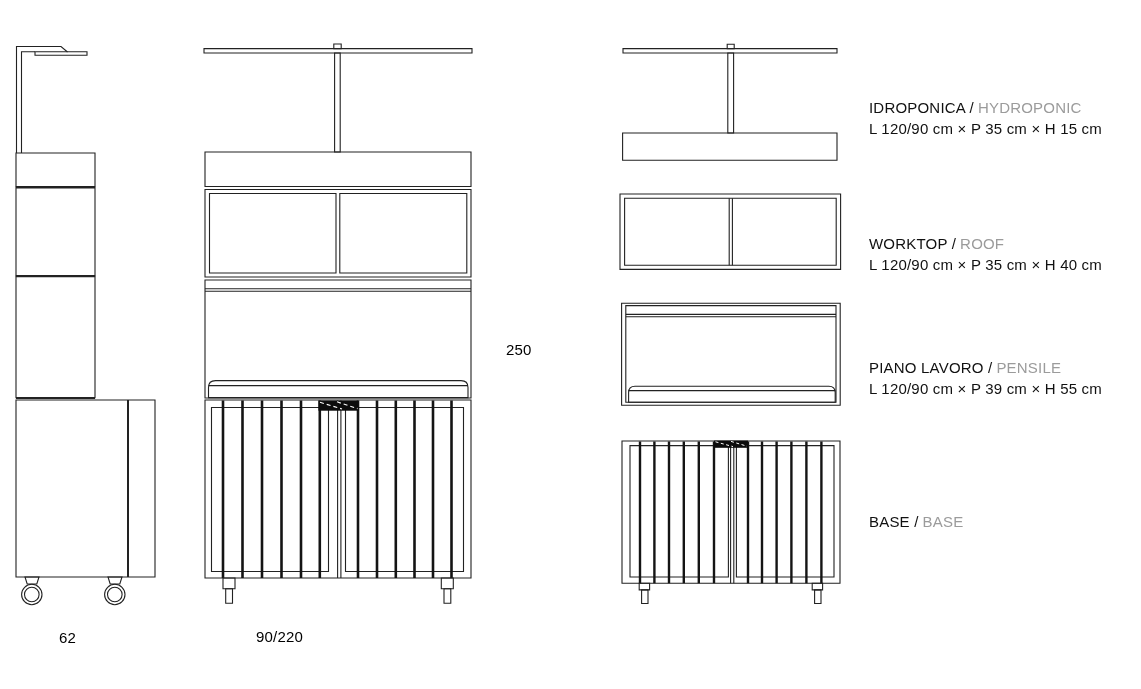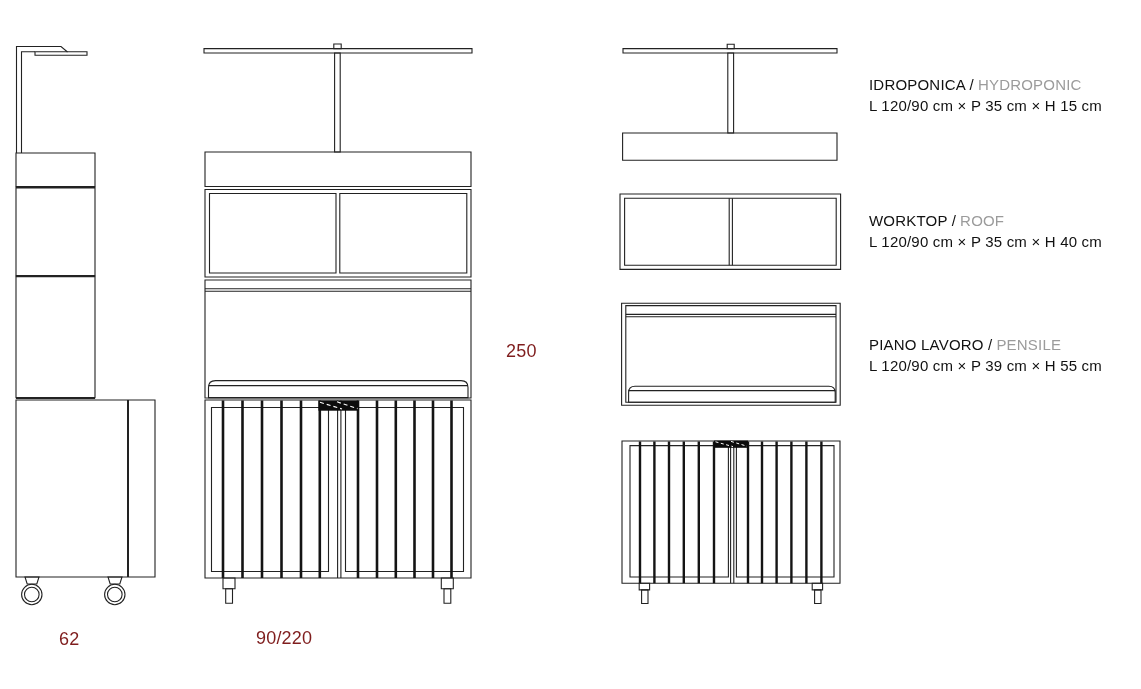--- a/index.html
+++ b/index.html
@@ -8,26 +8,26 @@
     width:1141px;height:689px;
     background:#ffffff;
     font-family:"Liberation Sans", sans-serif;
     overflow:hidden;
   }
   svg.layer{position:absolute;left:0;top:0;width:1141px;height:689px;}
   svg.layer *{vector-effect:non-scaling-stroke;}
   .legend-block{
     position:absolute;left:869px;
     font-size:15px;line-height:21px;
-    color:#111;letter-spacing:.2px;white-space:nowrap;
+    color:#111;letter-spacing:.2px;white-space:nowrap;margin-top:23px;
   }
   .t-it{color:#111;}
   .t-en{color:#9b9b9b;margin-left:4px;}
   .dim-label{
-    position:absolute;font-size:18px;color:#7f1d1d;
+    position:absolute;font-size:15px;color:#000000;
     letter-spacing:.2px;white-space:nowrap;
   }
 </style>
 </head>
 <body>
 
 <div class="canvas">
 
   <svg class="layer" viewBox="0 0 1141 689">
     <g fill="none" stroke="#222" stroke-width="1.1">
@@ -146,15 +146,18 @@
   </div>
 
   <div class="legend-block" style="top:334px">
     <div>
       <span class="t-it">PIANO LAVORO /</span><span class="t-en">PENSILE</span>
     </div>
     <div>L 120/90 cm × P 39 cm × H 55 cm</div>
   </div>
 
   <div class="legend-block" style="top:488px">
+    <div>
+      <span class="t-it">BASE /</span><span class="t-en">BASE</span>
+    </div>
   </div>
 
 </div>
 
 </body></html>

